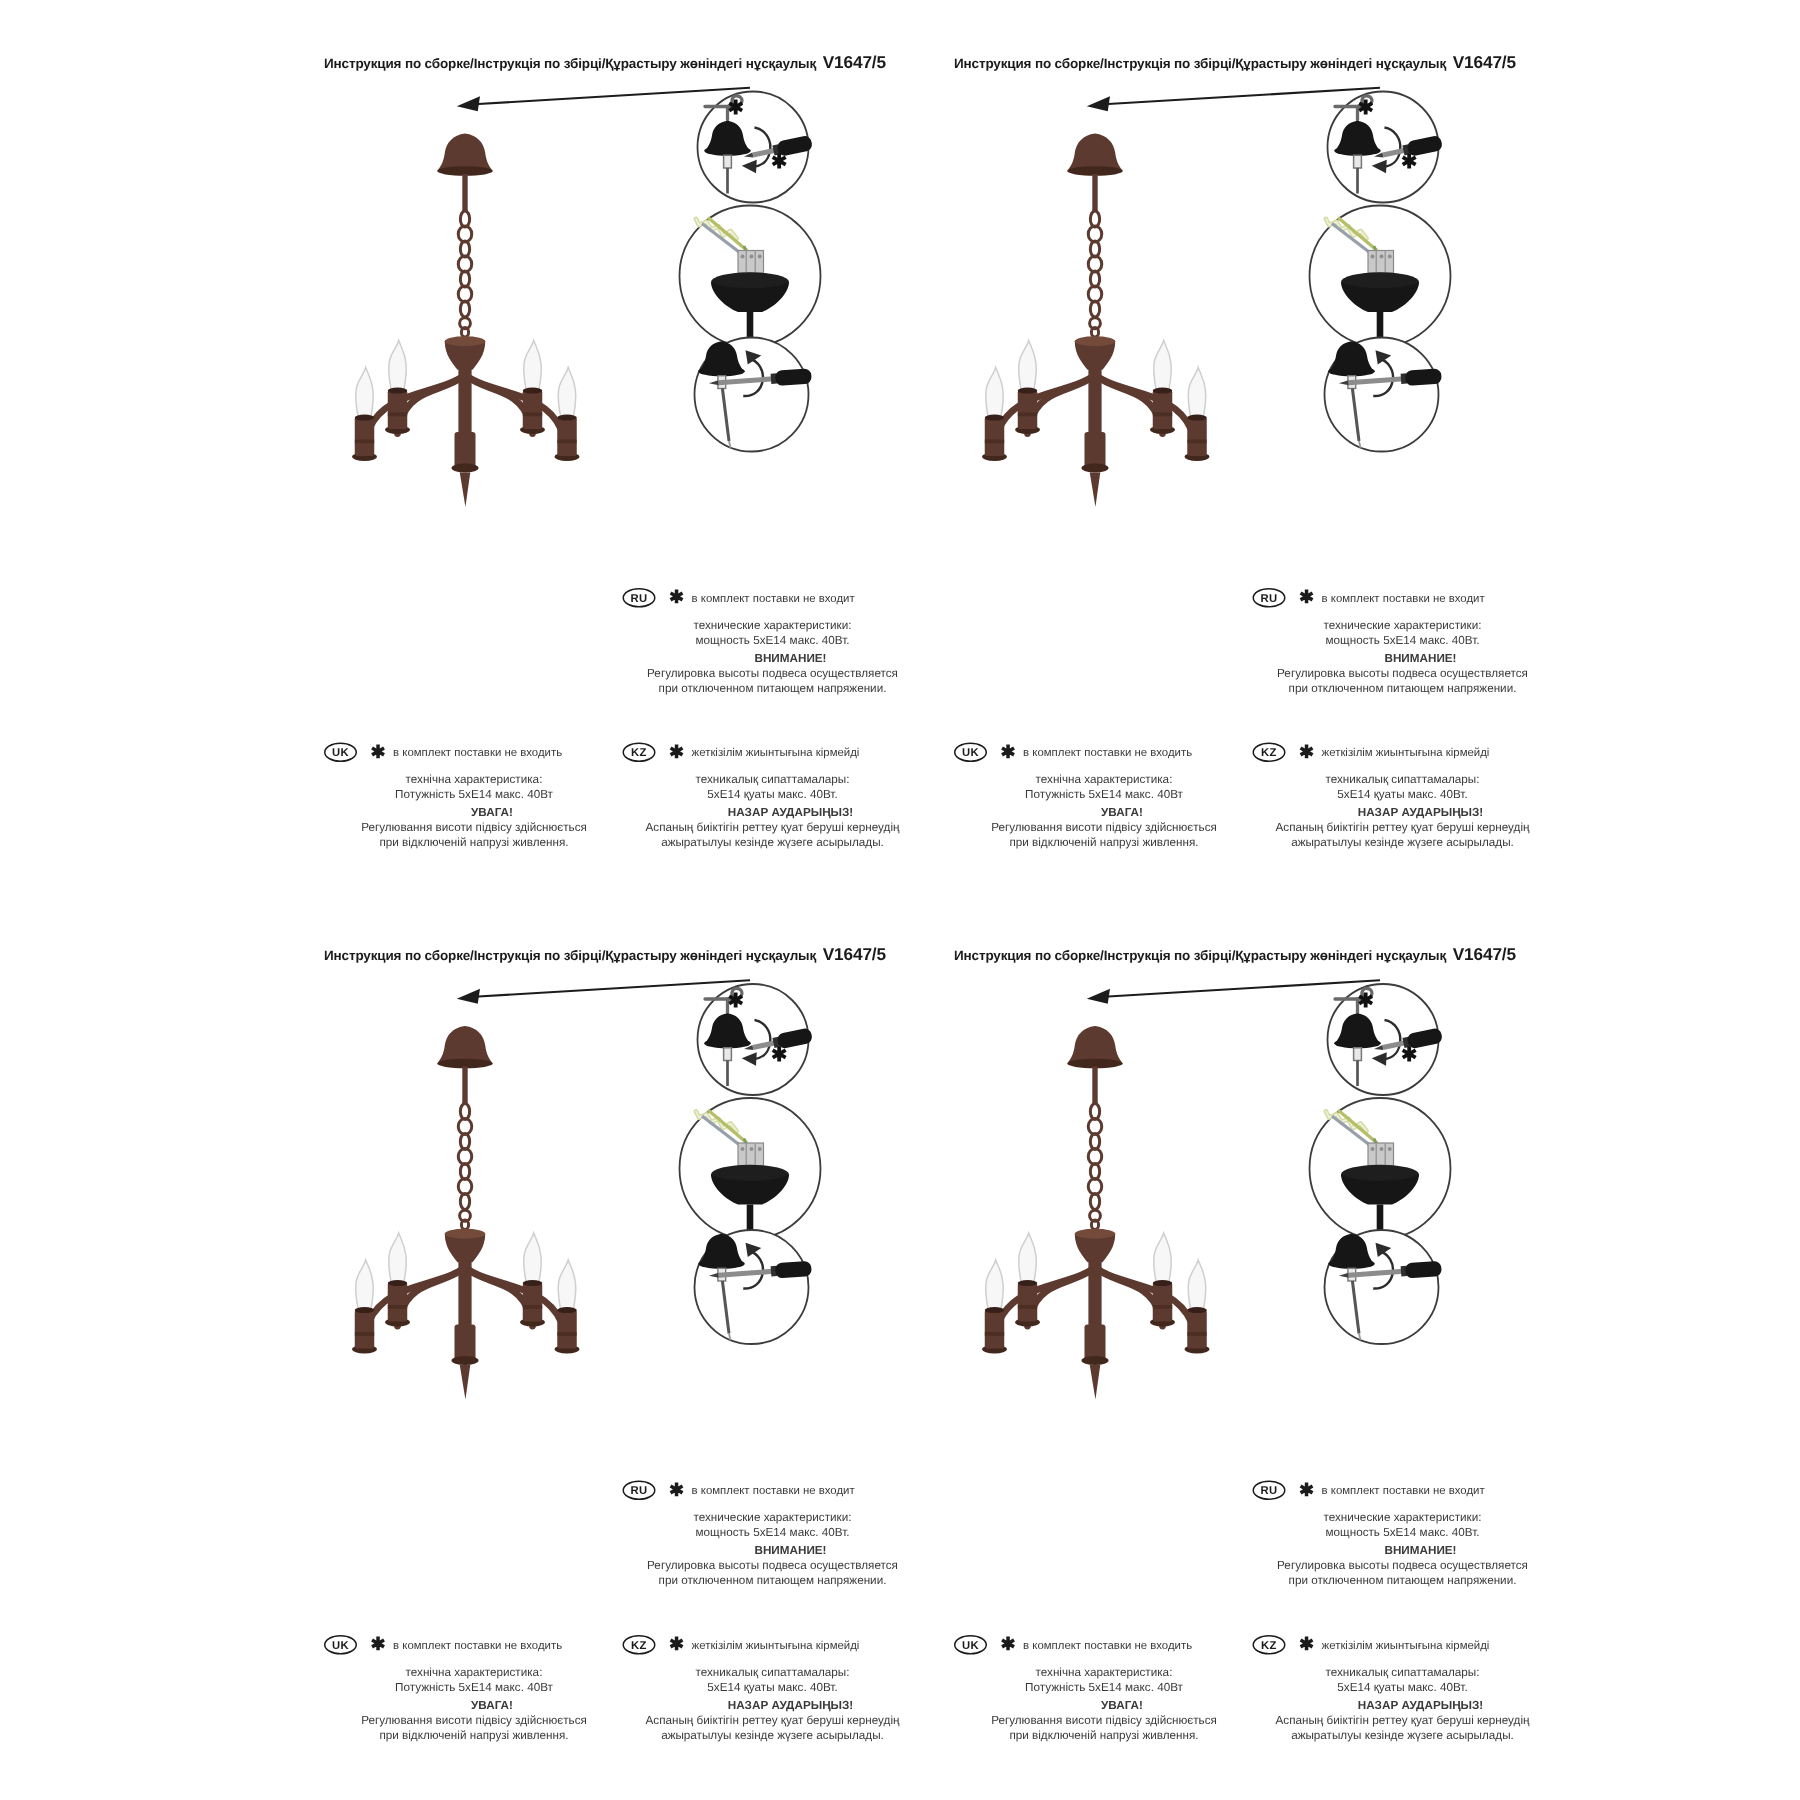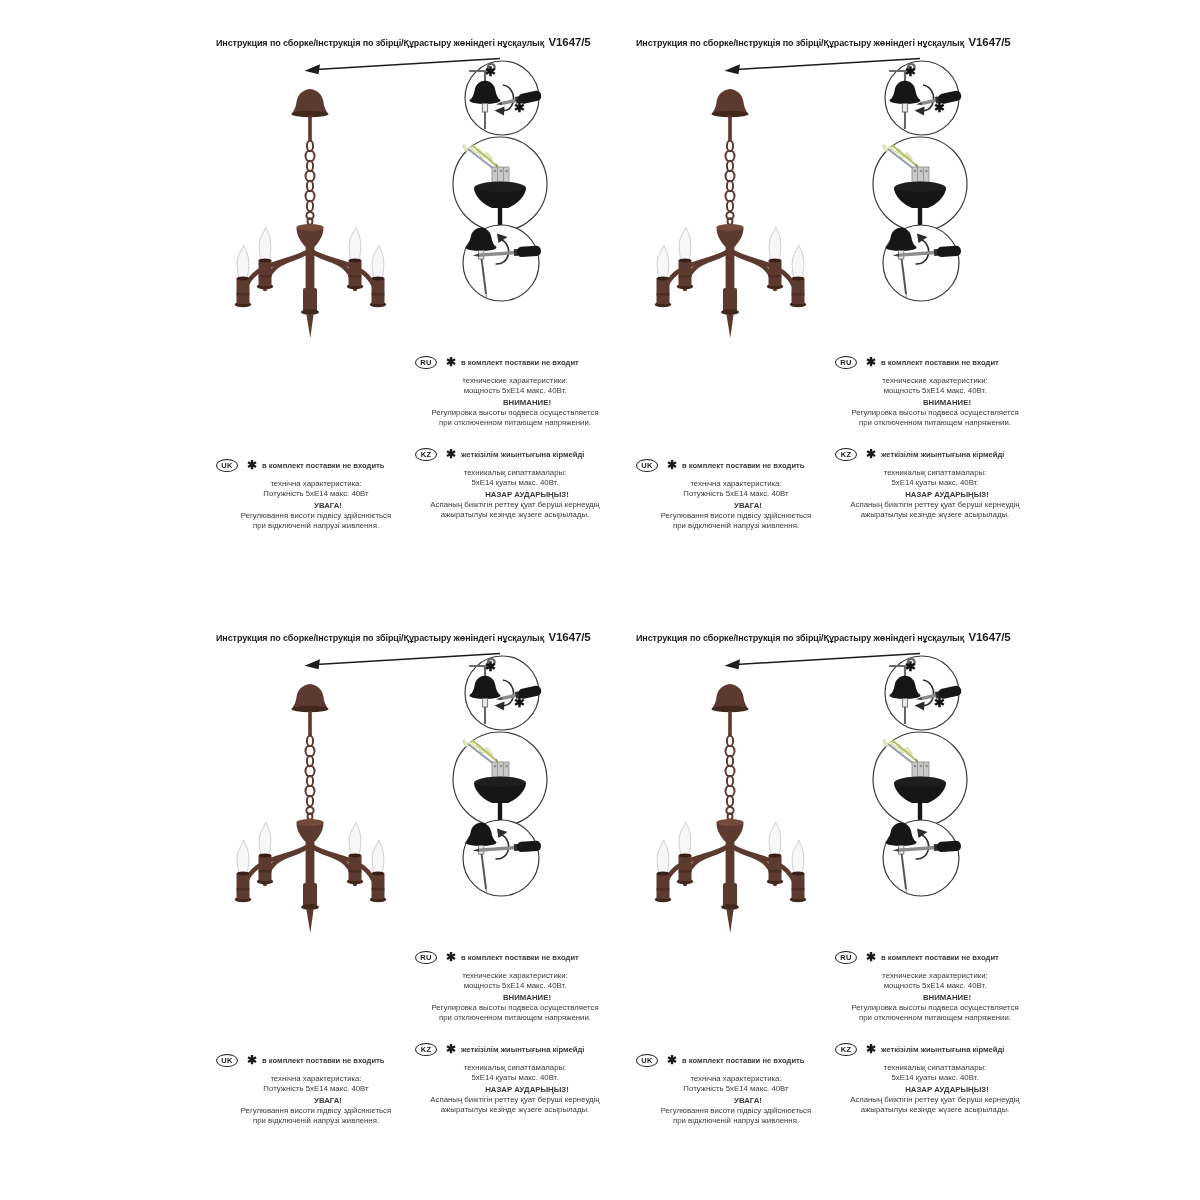--- a/index.html
+++ b/index.html
@@ -7,34 +7,34 @@
     position:relative;width:1200px;height:1200px;background:#fff;overflow:hidden;
     font-family:"Liberation Sans", sans-serif;
   }
   .quad{position:absolute;width:412px;height:595px;}
   .title{
     position:absolute;left:2px;top:36px;margin:0;white-space:nowrap;
     font-size:9px;font-weight:bold;color:var(--title-ink,#1b1b1b);letter-spacing:-0.1px;padding-left:16px;
   }
   .title .model{font-size:11.5px;margin-left:2px;}
   .figure{position:absolute;left:0;top:48px;width:412px;height:302px;overflow:visible;}
-  .lang-block{position:absolute;width:200px;color:var(--ink,#3a3a3a);}
+  .lang-block{position:absolute;width:200px;color:var(--ink,#3a3a3a);margin-top:36px;}
   .lang-head{display:flex;align-items:center;height:12px;margin-bottom:8px;}
   .oval{
     display:inline-flex;align-items:center;justify-content:center;flex:0 0 auto;
     width:20px;height:11px;border:1.3px solid var(--title-ink,#1b1b1b);border-radius:50%;
     font-size:7.5px;font-weight:bold;color:var(--title-ink,#1b1b1b);letter-spacing:.3px;
   }
   .star{font-size:12px;font-weight:bold;color:var(--title-ink,#1b1b1b);margin:0 5px 0 9px;line-height:10px;}
-  .note{font-size:7.6px;font-weight:bold;}
+  .note{font-size:7.6px;font-weight:normal;}
   .line{margin:0;font-size:7.8px;line-height:9.6px;text-align:center;}
   .warn{margin-top:3.2px;font-weight:bold;padding-left:24px;}
   .ru-block{left:217px;top:356px;}
   .uk-block{left:18px;top:459px;}
-  .kz-block{left:217px;top:448px;}
+  .kz-block{left:217px;top:459px;}
   
   .ring{fill:#fff;stroke:#3c3c3c;stroke-width:1.2px;}
   .br{fill:var(--lamp-brown,#5c3a2f);}
   .br-dark{fill:var(--lamp-brown-dark,#42271d);}
   .br-deep{fill:var(--lamp-brown-deep,#38201a);}
   .chain{fill:none;stroke:var(--lamp-brown,#5c3a2f);stroke-width:2px;}
   .arm{fill:none;stroke:var(--lamp-brown,#5c3a2f);stroke-width:4.5px;stroke-linecap:round;}
   .bulb{fill:var(--bulb-fill,#f7f7f7);stroke:var(--bulb-stroke,#cfcfcf);stroke-width:1px;}
   .blk{fill:var(--black-part,#161616);}
   .gray-metal{fill:#8c8c8c;}

